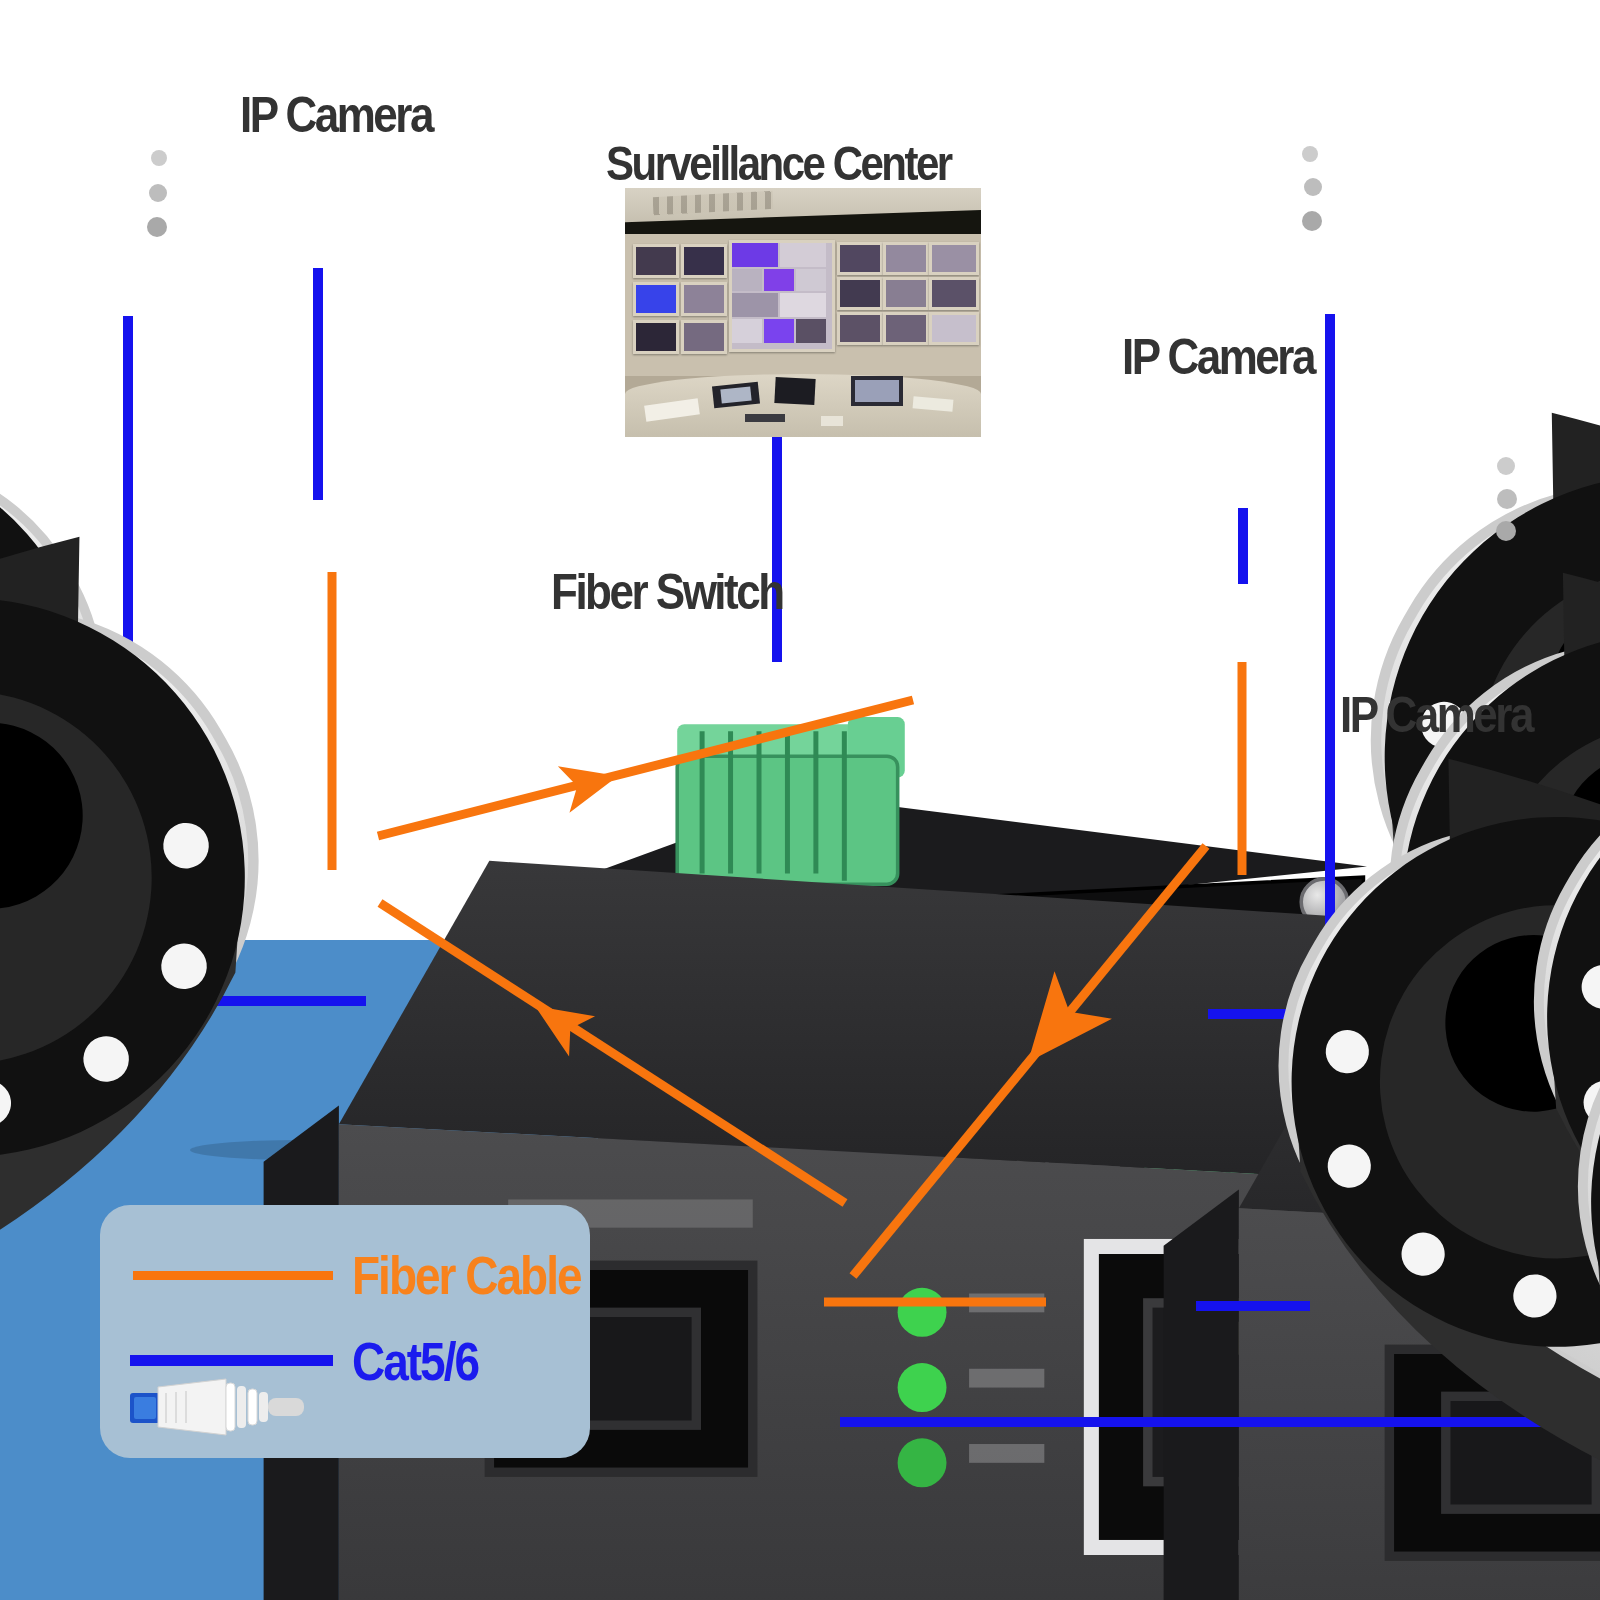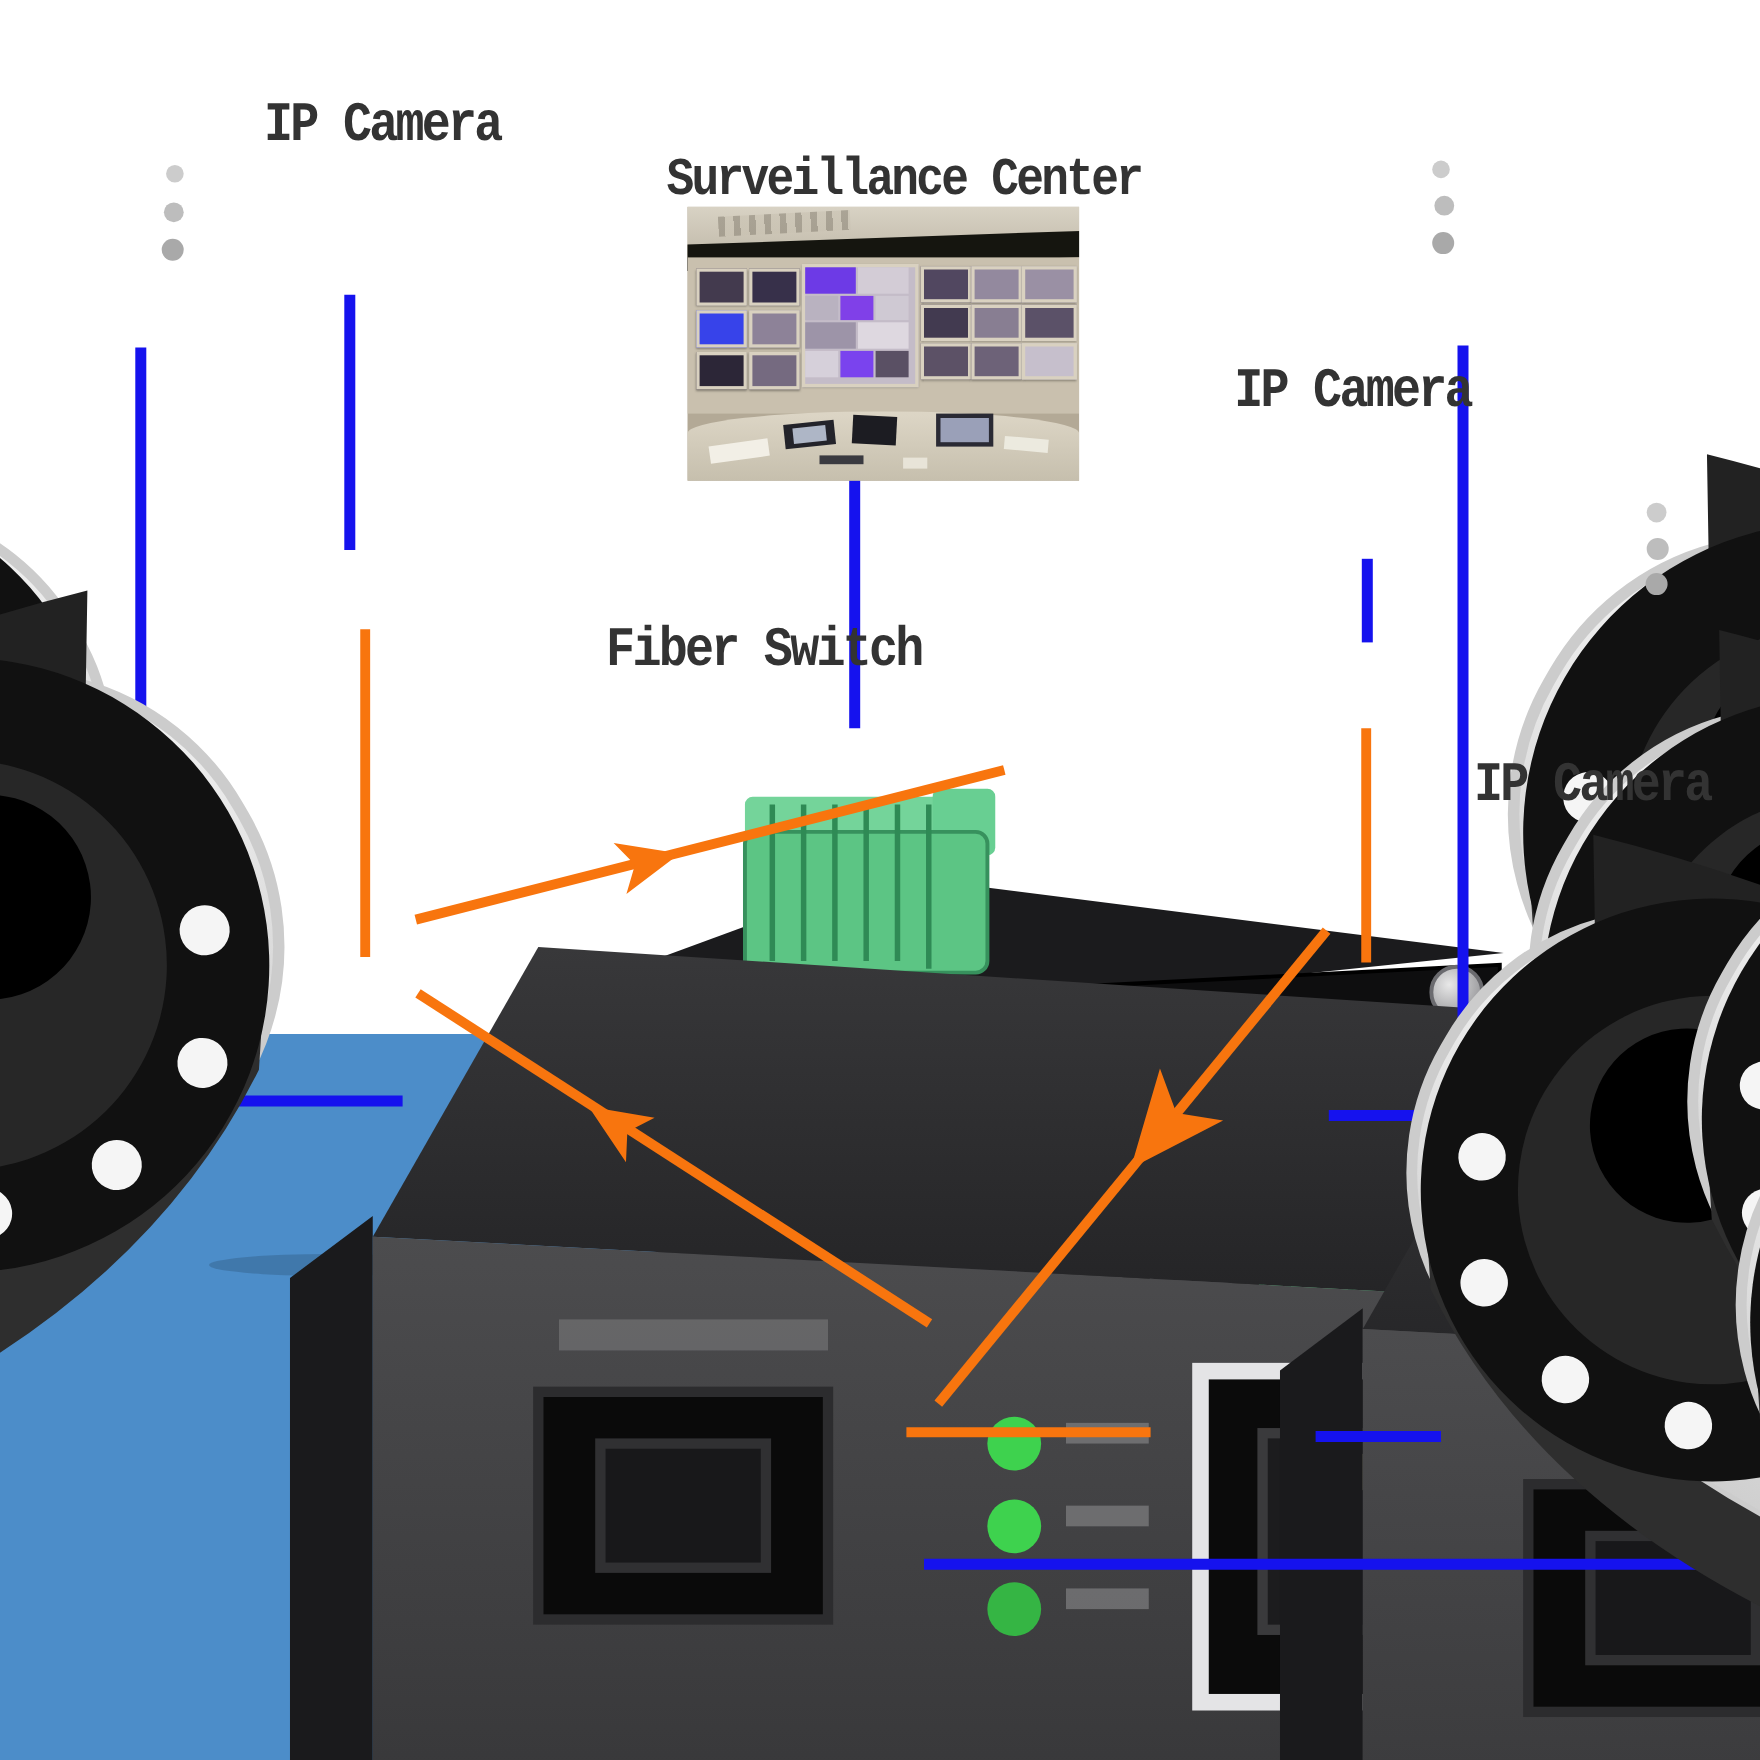--- a/index.html
+++ b/index.html
@@ -1,18 +1,18 @@
 <!DOCTYPE html>
 <html><head>
 <meta charset="utf-8">
 <style>
   html,body{margin:0;padding:0;background:#888;}
   .stage{
     position:relative;width:1600px;height:1600px;overflow:hidden;
-    background:#ffffff;font-family:Liberation Mono, monospace;
+    background:#ffffff;font-family:Liberation Sans, sans-serif;
   }
   .bg-lower{position:absolute;left:0;top:940px;width:1600px;height:660px;background:#4c8dc9;}
   .overlay{position:absolute;left:0;top:0;}
   .title{
     position:absolute;font-weight:bold;color:#333333;
     letter-spacing:-2.5px;transform:scaleY(1.15);transform-origin:top left;
     white-space:nowrap;font-size:44px;
   }
   
   .photo{position:absolute;left:625px;top:188px;width:356px;height:249px;background:#b3a996;overflow:hidden;}
@@ -405,13 +405,30 @@
     <div class="obj" style="left:96px;top:200px;width:30px;height:14px;background:#aeb6c6;transform:rotate(-6deg);"></div>
     <div class="obj" style="left:150px;top:190px;width:40px;height:26px;background:#1c1c22;transform:rotate(3deg);"></div>
     <div class="obj" style="left:226px;top:188px;width:52px;height:30px;background:#2a2a34;"></div>
     <div class="obj" style="left:230px;top:192px;width:44px;height:22px;background:#9aa0b8;"></div>
     <div class="obj" style="left:20px;top:214px;width:54px;height:16px;background:#f2efe6;transform:rotate(-8deg);"></div>
     <div class="obj" style="left:288px;top:210px;width:40px;height:12px;background:#eceadf;transform:rotate(5deg);"></div>
     <div class="obj" style="left:120px;top:226px;width:40px;height:8px;background:#3a3a40;"></div>
     <div class="obj" style="left:196px;top:228px;width:22px;height:10px;background:#e8e4d8;"></div>
   </div>
 
+  <div class="legend">
+    <div class="lw" style="left:33px;top:66px;width:200px;"></div>
+    <div class="lt lt-f" style="left:252px;top:40px;">Fiber Cable</div>
+    <div class="lb" style="left:30px;top:150px;width:203px;"></div>
+    <div class="lt lt-c" style="left:252px;top:126px;">Cat5/6</div>
+    <svg width="180" height="64" viewBox="0 0 180 64" style="position:absolute;left:28px;top:170px;">
+      <rect x="2" y="18" width="30" height="30" rx="3" fill="#1c53c9"></rect>
+      <rect x="6" y="22" width="22" height="22" rx="2" fill="#3a7de0"></rect>
+      <polygon points="30,12 98,4 98,60 30,52" fill="#f3f3f3" stroke="#d2d2d2"></polygon>
+      <path d="M38,18 v30 M48,17 v31 M58,16 v32" stroke="#dcdcdc" stroke-width="2" fill="none"></path>
+      <rect x="98" y="8" width="9" height="48" rx="4" fill="#ffffff" stroke="#d8d8d8"></rect>
+      <rect x="109" y="11" width="9" height="42" rx="4" fill="#ededed"></rect>
+      <rect x="120" y="14" width="9" height="36" rx="4" fill="#ffffff" stroke="#d8d8d8"></rect>
+      <rect x="131" y="17" width="9" height="30" rx="4" fill="#ededed"></rect>
+      <rect x="140" y="23" width="36" height="18" rx="8" fill="#d9d9d9"></rect>
+    </svg>
+  </div>
 </div>
 
 </body></html>

